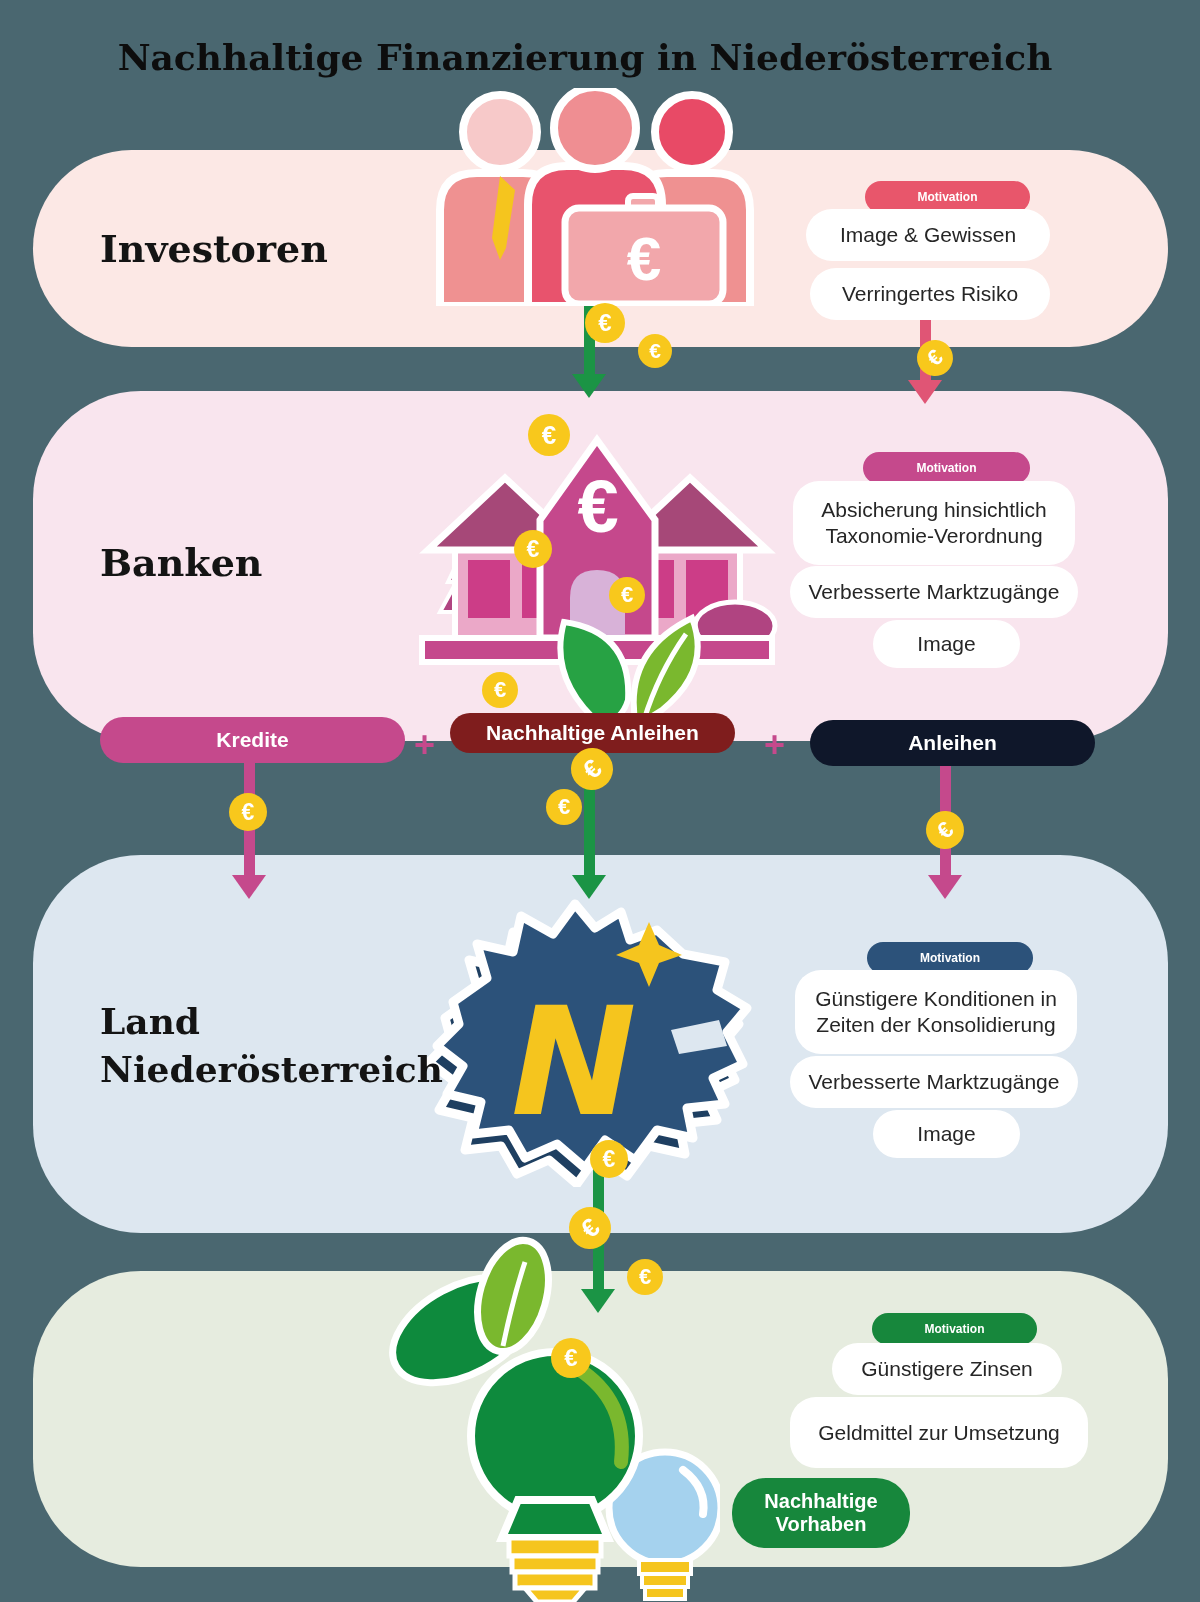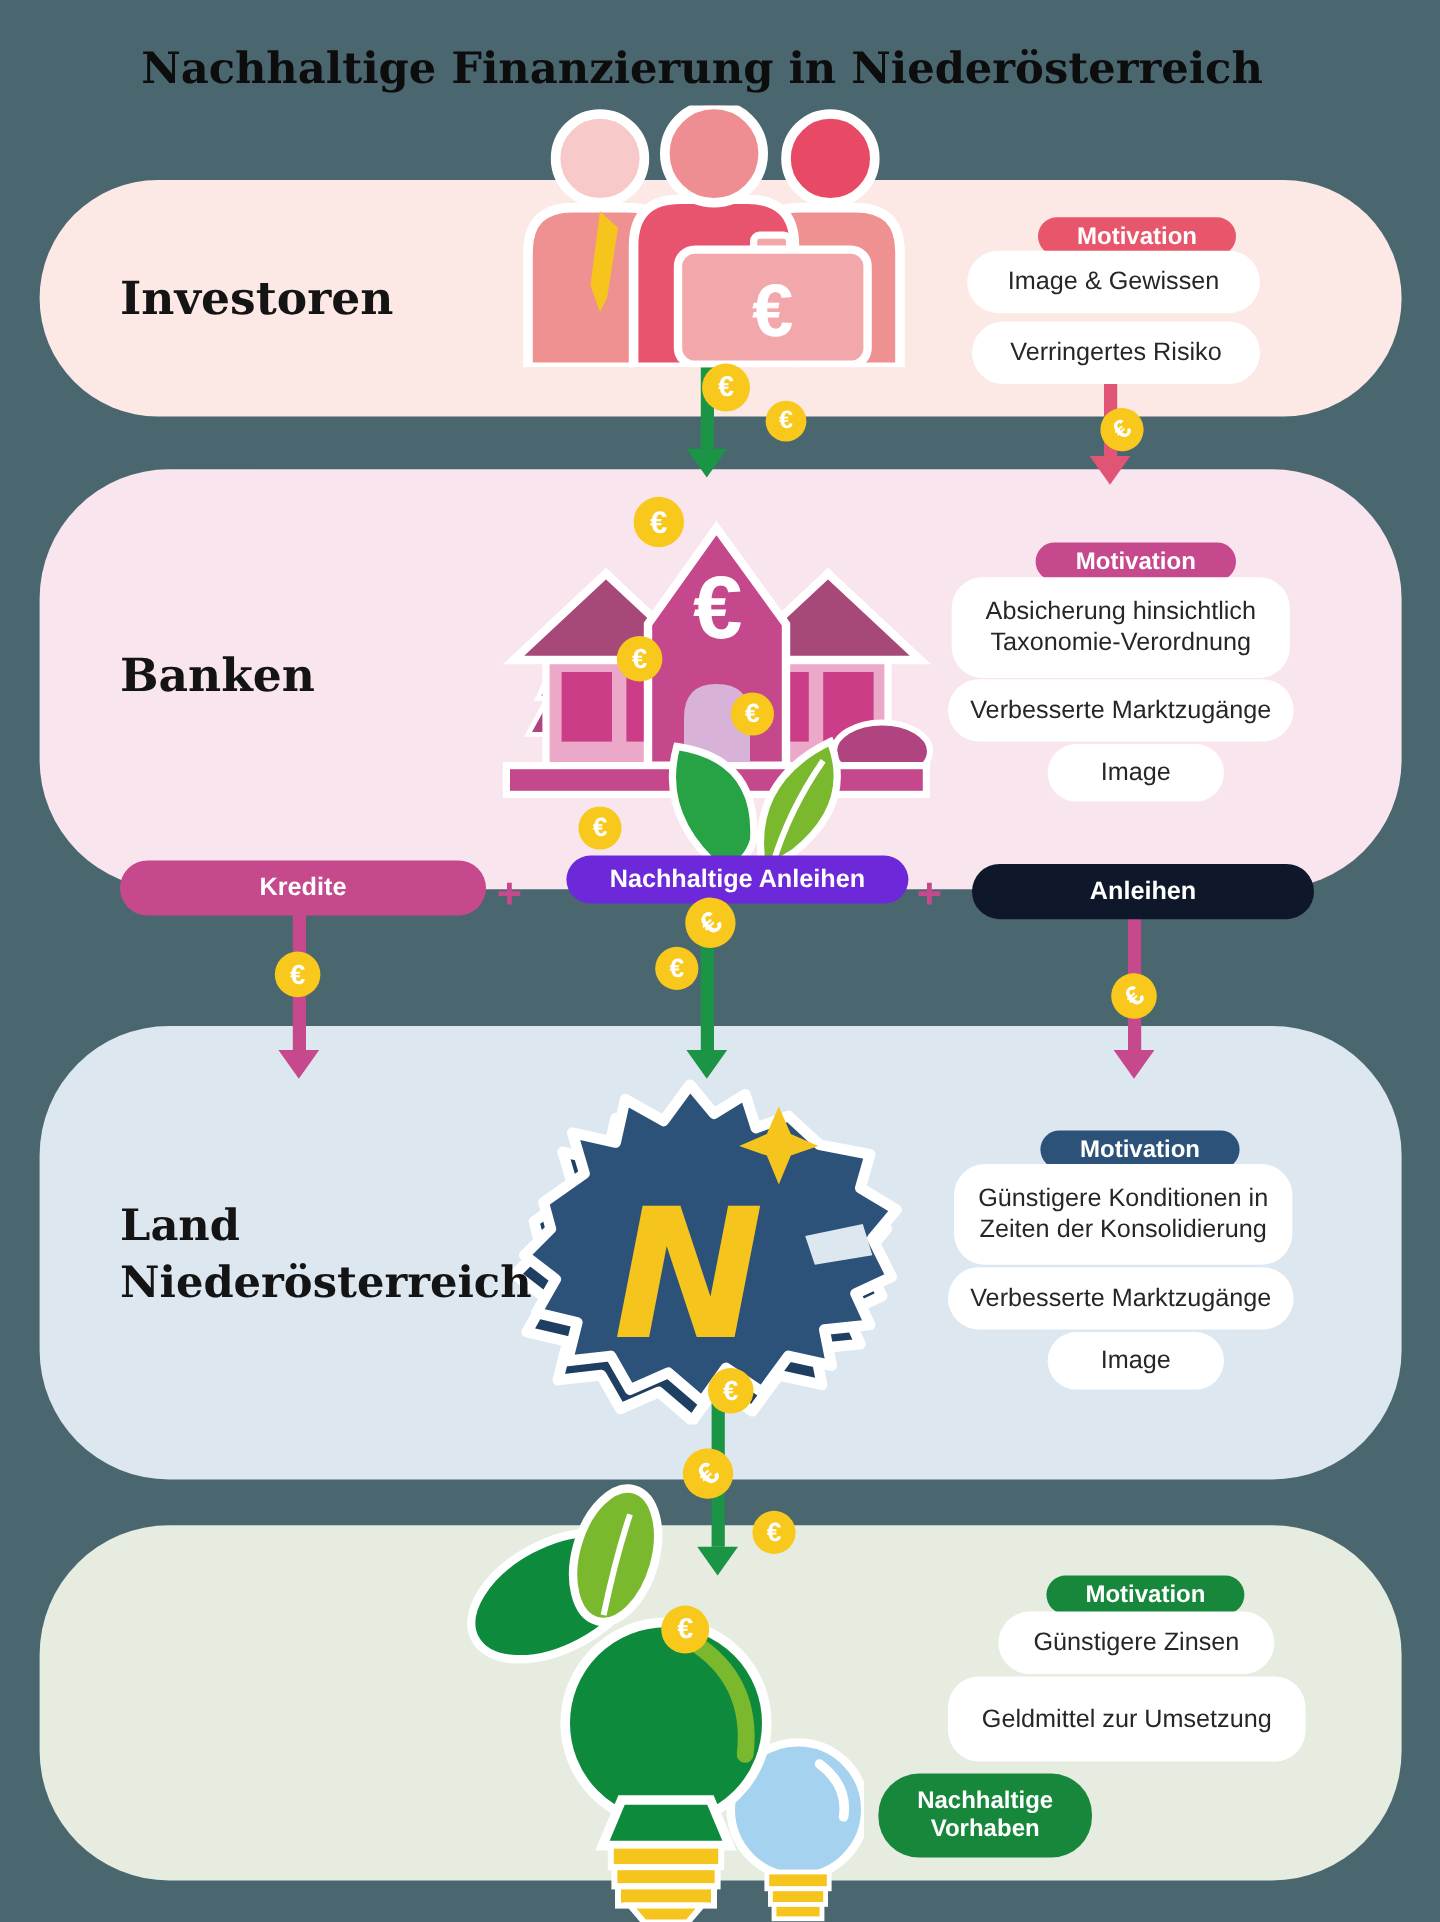--- a/index.html
+++ b/index.html
@@ -3,21 +3,21 @@
 <meta charset="utf-8">
 <style>
   html,body{margin:0;padding:0;background:#4a6770;}
   .stage{position:relative;width:1200px;height:1602px;background:#4a6770;overflow:hidden;
          font-family:"Liberation Sans",sans-serif;}
   .title{position:absolute;top:36px;left:0;width:1170px;text-align:center;z-index:4;
          font-family:"DejaVu Serif","Liberation Serif",serif;font-weight:bold;font-size:36px;color:#0d0d0d;}
   .band{position:absolute;left:33px;width:1135px;border-radius:108px;z-index:1;}
   .band-label{position:absolute;z-index:4;font-family:"DejaVu Serif","Liberation Serif",serif;
               font-weight:bold;font-size:38px;color:#141414;line-height:1.32;}
-  .badge{position:absolute;z-index:4;color:#fff;font-weight:bold;font-size:20px;border-radius:18px;
+  .badge{position:absolute;z-index:4;color:#fff;font-weight:bold;font-size:12px;border-radius:18px;
          display:flex;align-items:center;justify-content:center;}
   .wpill{position:absolute;z-index:4;background:#fff;border-radius:26px;color:#262626;font-size:21px;
          display:flex;align-items:center;justify-content:center;text-align:center;line-height:1.22;
          padding:0 12px;box-sizing:border-box;}
   .flow-pill{position:absolute;z-index:4;color:#fff;font-weight:bold;font-size:21px;
              display:flex;align-items:center;justify-content:center;text-align:center;line-height:1.15;}
   .plus{position:absolute;z-index:4;color:#c5498c;font-size:36px;font-weight:bold;}
   .coin{position:absolute;z-index:5;background:#f8c81c;border-radius:50%;color:#fff;font-weight:bold;
         display:flex;align-items:center;justify-content:center;}
   .arrow{position:absolute;z-index:2;display:flex;flex-direction:column;align-items:center;width:34px;}
@@ -105,21 +105,21 @@
   <svg class="icon-svg" style="left:540px;top:608px;" width="175" height="118" viewBox="0 0 175 118">
     <path d="M62,118 Q8,72 24,14 Q92,24 88,92 Q82,112 62,118 Z" fill="#27a244" stroke="#fff" stroke-width="6"></path>
     <path d="M96,118 Q82,44 152,10 Q172,62 122,102 Q106,112 96,118 Z" fill="#7ab82e" stroke="#fff" stroke-width="6"></path>
     <path d="M104,112 Q118,66 146,26" fill="none" stroke="#fff" stroke-width="5"></path>
   </svg>
 
   <div class="flow-pill" style="left:100px;top:717px;width:305px;height:46px;border-radius:23px;background:#c5498c;">
       <span>Kredite</span>
     </div>
   <div class="plus" style="left:414px;top:724px;">+</div>
-  <div class="flow-pill" style="left:472px;top:713px;width:285px;height:40px;border-radius:27px;background:#6d28d9;">
+  <div class="flow-pill" style="left:450px;top:713px;width:285px;height:40px;border-radius:27px;background:#7f1d1d;">
       <span>Nachhaltige Anleihen</span>
     </div>
   <div class="plus" style="left:764px;top:724px;">+</div>
   <div class="flow-pill" style="left:810px;top:720px;width:285px;height:46px;border-radius:23px;background:#0f172a;">
       <span>Anleihen</span>
     </div>
 
   <svg class="icon-svg" style="left:425px;top:882px;" width="335" height="305" viewBox="0 0 335 305">
     <g transform="translate(-8,16)">
       <polygon fill="#1e3f61" stroke="#fff" stroke-width="9" stroke-linejoin="round" points="28,120 62,96 52,62 88,70 96,34 128,52 150,22 170,46 196,30 205,58 232,48 258,72 300,80 292,108 322,126 302,150 318,182 288,196 300,222 262,226 268,256 232,248 210,278 180,258 160,286 132,262 100,276 84,248 48,252 56,220 22,212 38,184 12,164 34,142"></polygon>

